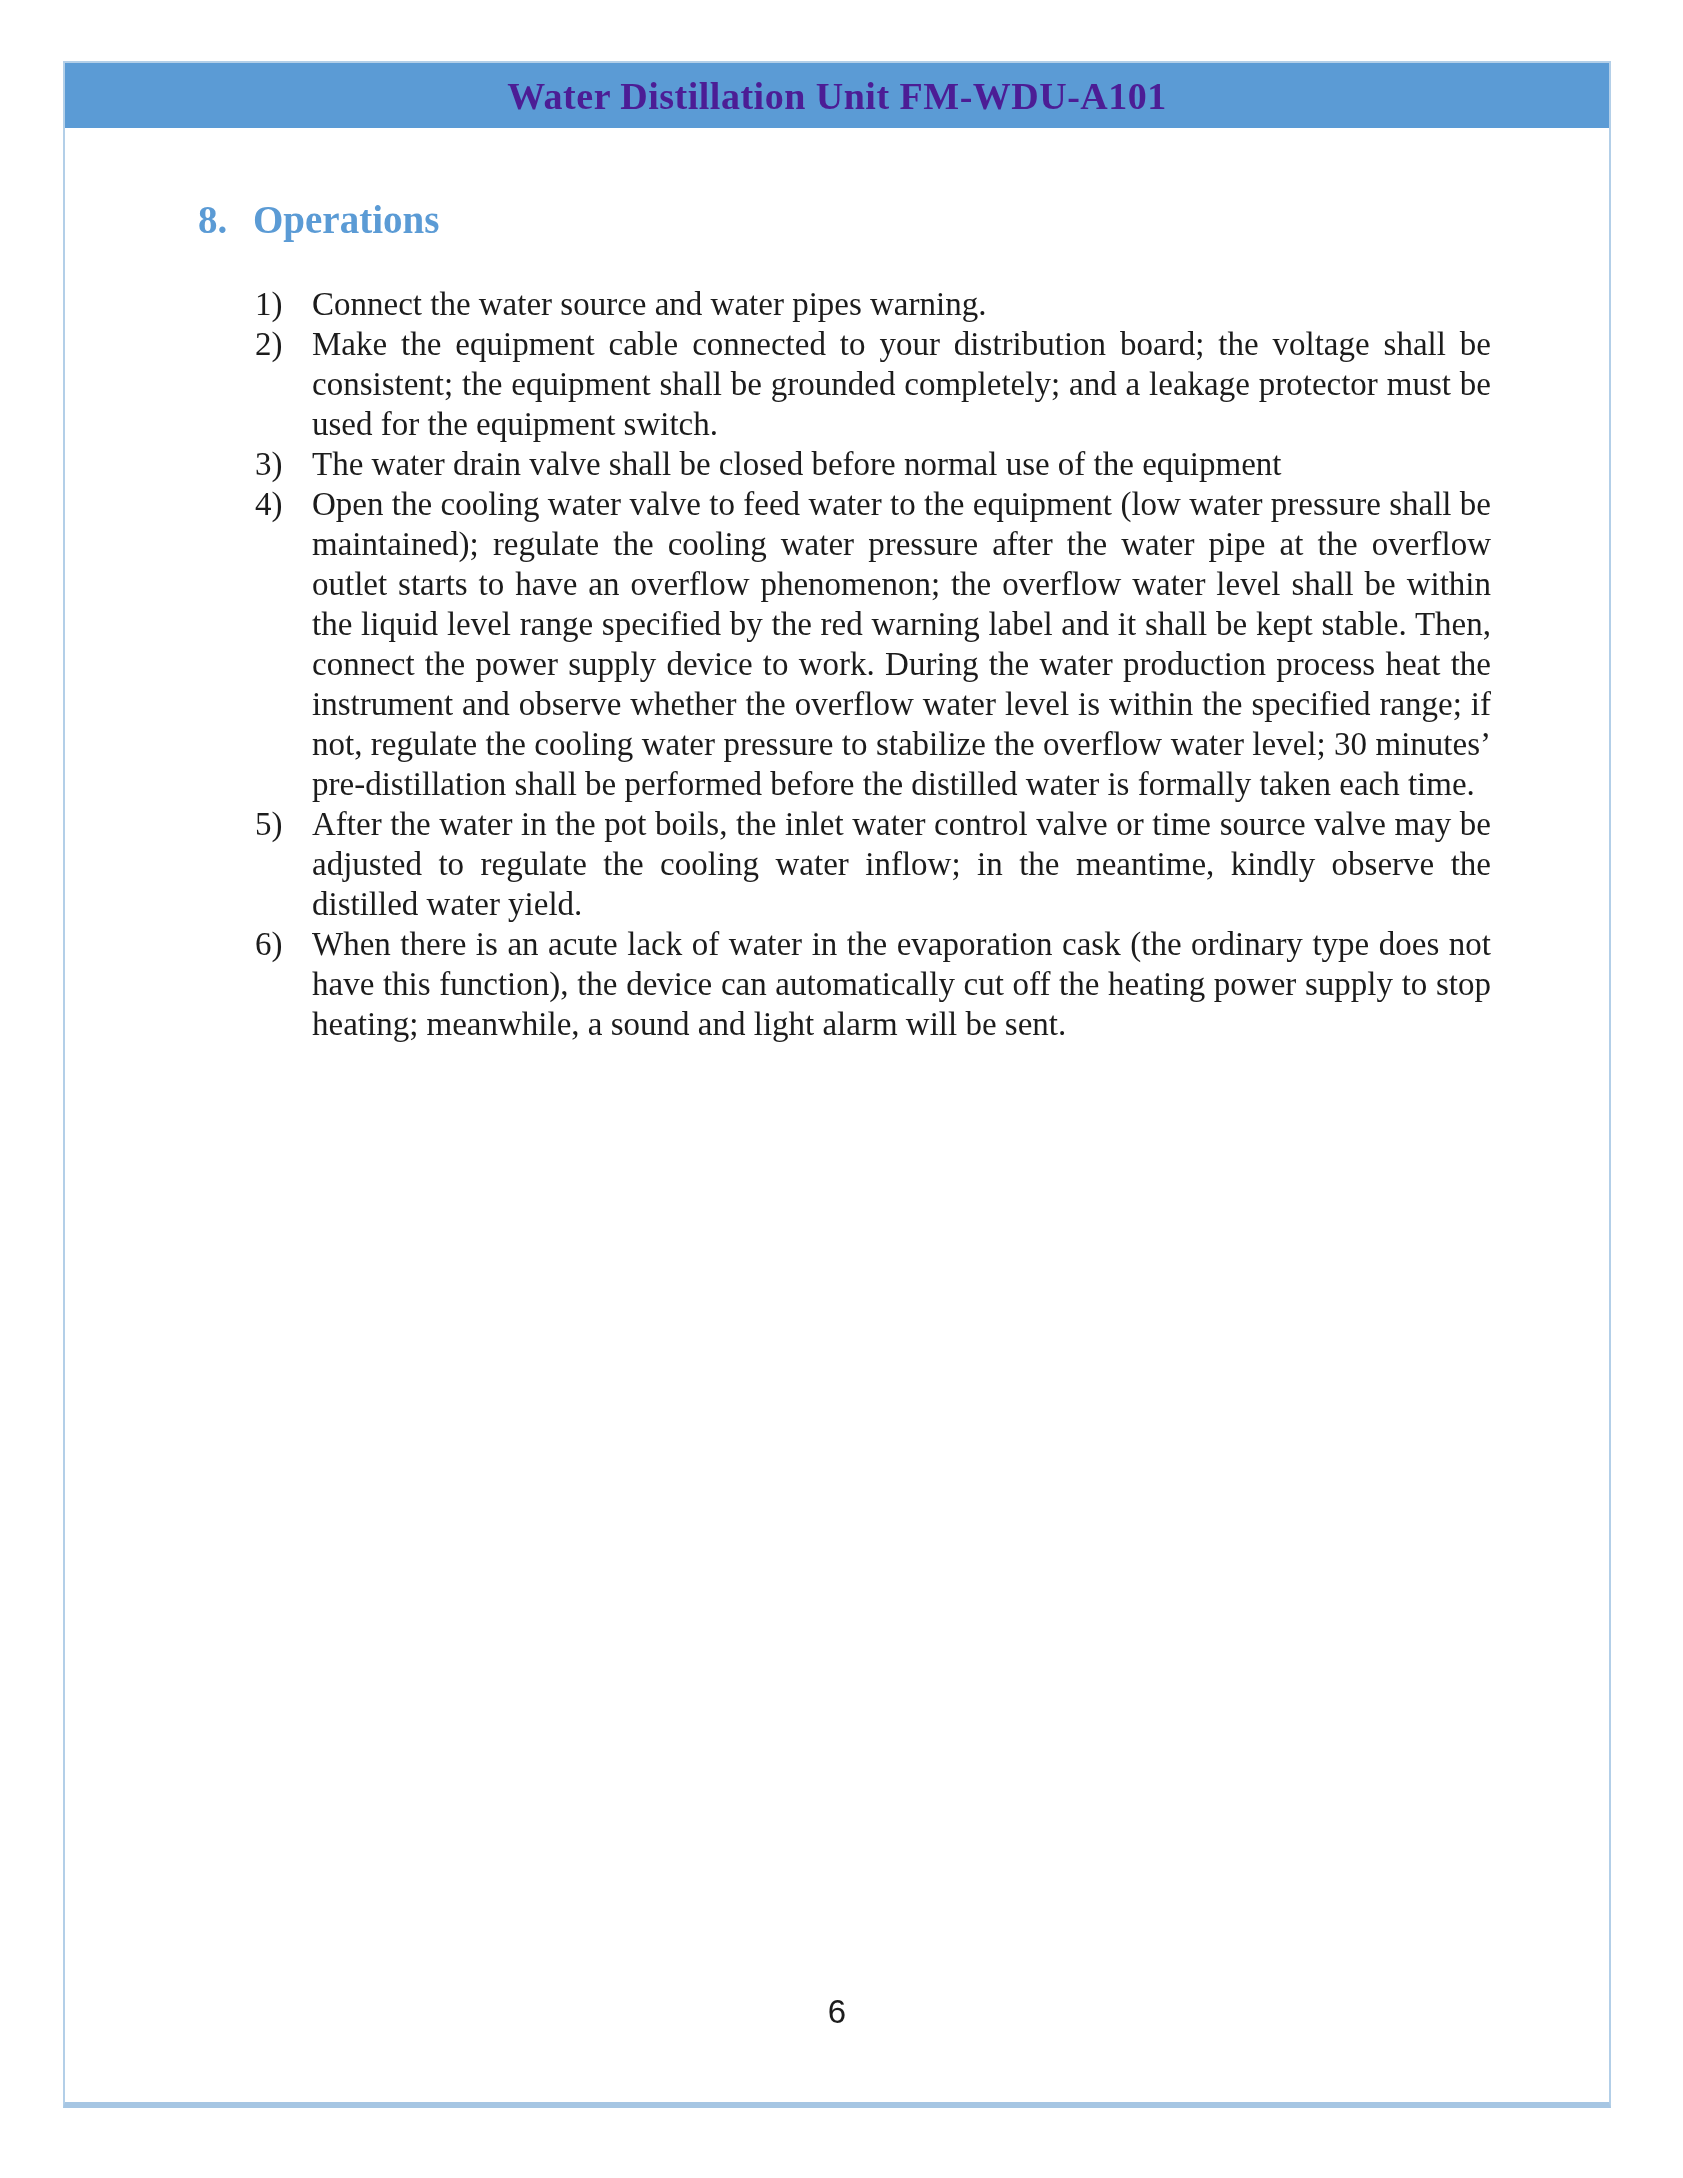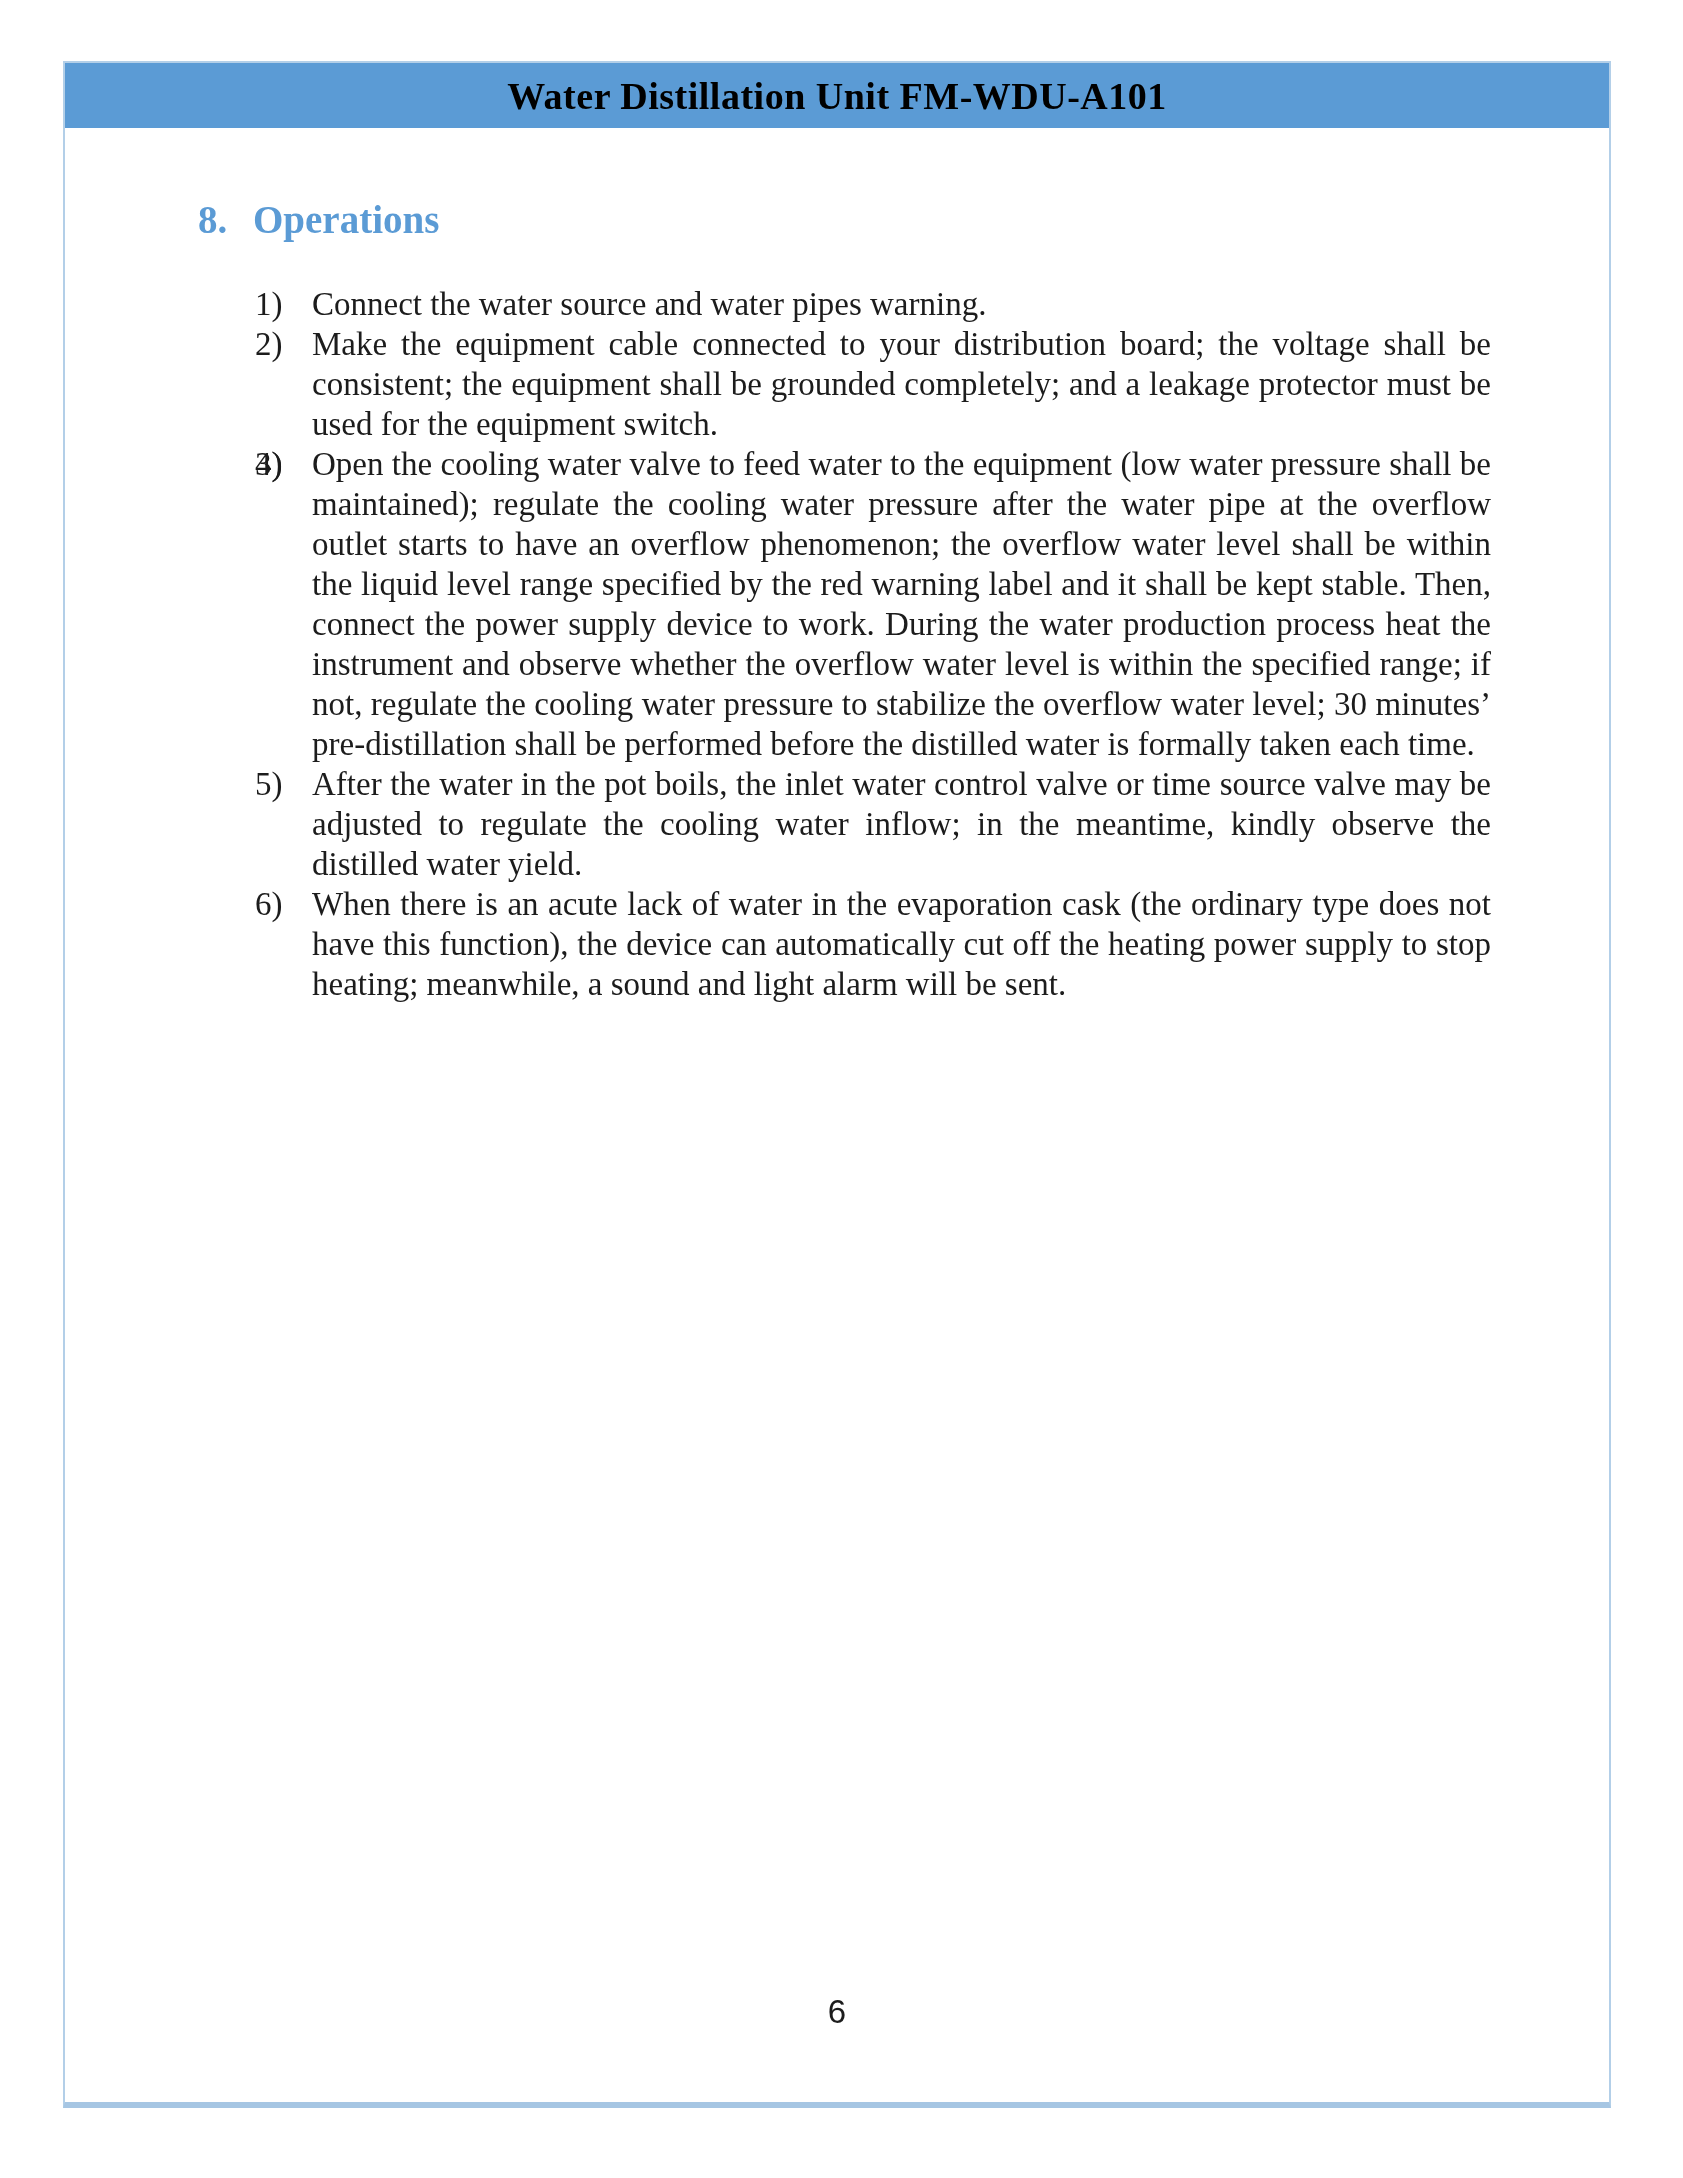--- a/index.html
+++ b/index.html
@@ -23,21 +23,21 @@
   }
 
   .header-bar{
     height:65px;
     background:var(--bar);
     display:flex;
     align-items:center;
     justify-content:center;
   }
   .doc-title{
-    color:#000000;
+    color:#4c1d95;
     font-weight:bold;
     font-size:38px;
     letter-spacing:0.5px;
     font-family:"Liberation Serif", serif;
   }
 
   .section-heading{
     margin:69px 0 0 133px;
     display:flex;
     font-weight:bold;
@@ -93,20 +93,21 @@
     <li>
       <span class="num">1)</span>
       <span class="txt">Connect the water source and water pipes warning.</span>
     </li>
     <li>
       <span class="num">2)</span>
       <span class="txt">Make the equipment cable connected to your distribution board; the voltage shall be consistent; the equipment shall be grounded completely; and a leakage protector must be used for the equipment switch.</span>
     </li>
     <li>
       <span class="num">3)</span>
+      <span class="txt">The water drain valve shall be closed before normal use of the equipment</span>
     </li>
     <li>
       <span class="num">4)</span>
       <span class="txt">Open the cooling water valve to feed water to the equipment (low water pressure shall be maintained); regulate the cooling water pressure after the water pipe at the overflow outlet starts to have an overflow phenomenon; the overflow water level shall be within the liquid level range specified by the red warning label and it shall be kept stable. Then, connect the power supply device to work. During the water production process heat the instrument and observe whether the overflow water level is within the specified range; if not, regulate the cooling water pressure to stabilize the overflow water level; 30 minutes’ pre-distillation shall be performed before the distilled water is formally taken each time.</span>
     </li>
     <li>
       <span class="num">5)</span>
       <span class="txt">After the water in the pot boils, the inlet water control valve or time source valve may be adjusted to regulate the cooling water inflow; in the meantime, kindly observe the distilled water yield.</span>
     </li>
     <li>

